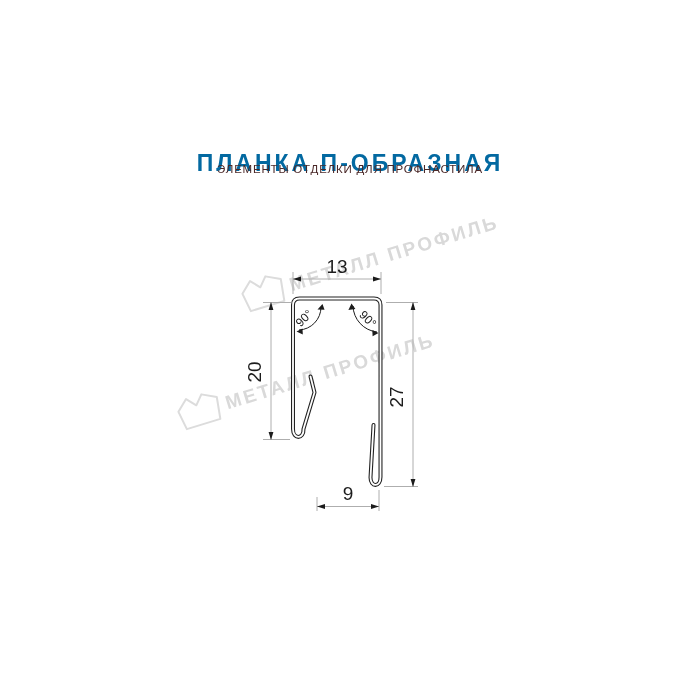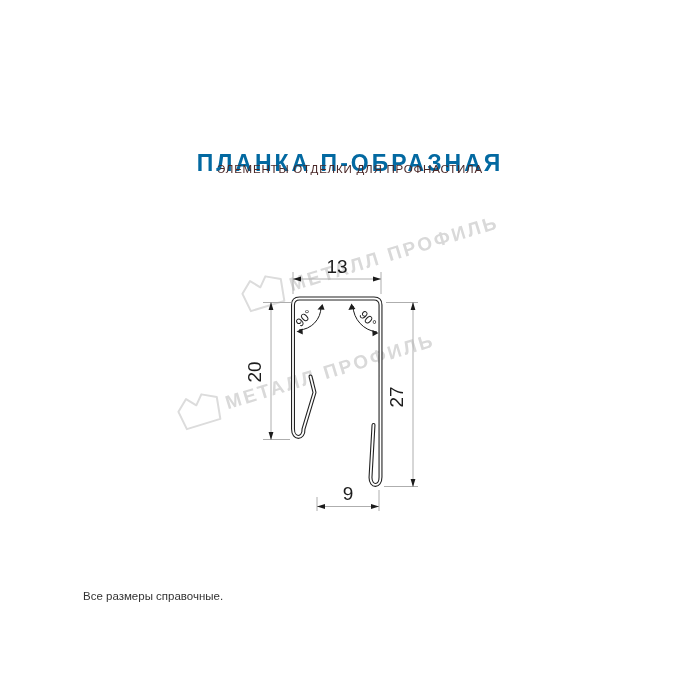--- a/index.html
+++ b/index.html
@@ -107,14 +107,13 @@
   <text class="dim-text" x="337" y="273" text-anchor="middle">13</text>
   <text class="dim-text" transform="translate(261,372) rotate(-90)" text-anchor="middle">20</text>
   <text class="dim-text" transform="translate(403,397) rotate(-90)" text-anchor="middle">27</text>
   <text class="dim-text" x="348" y="500" text-anchor="middle">9</text>
   <text class="angle-text" transform="translate(307,321) rotate(-45)" text-anchor="middle">90°</text>
   <text class="angle-text" transform="translate(365,322) rotate(45)" text-anchor="middle">90°</text>
 </svg>
 </div>
 
 <div class="footer">
-  <div>Все размеры справочные.</div>
 </div>
 
 </body></html>

